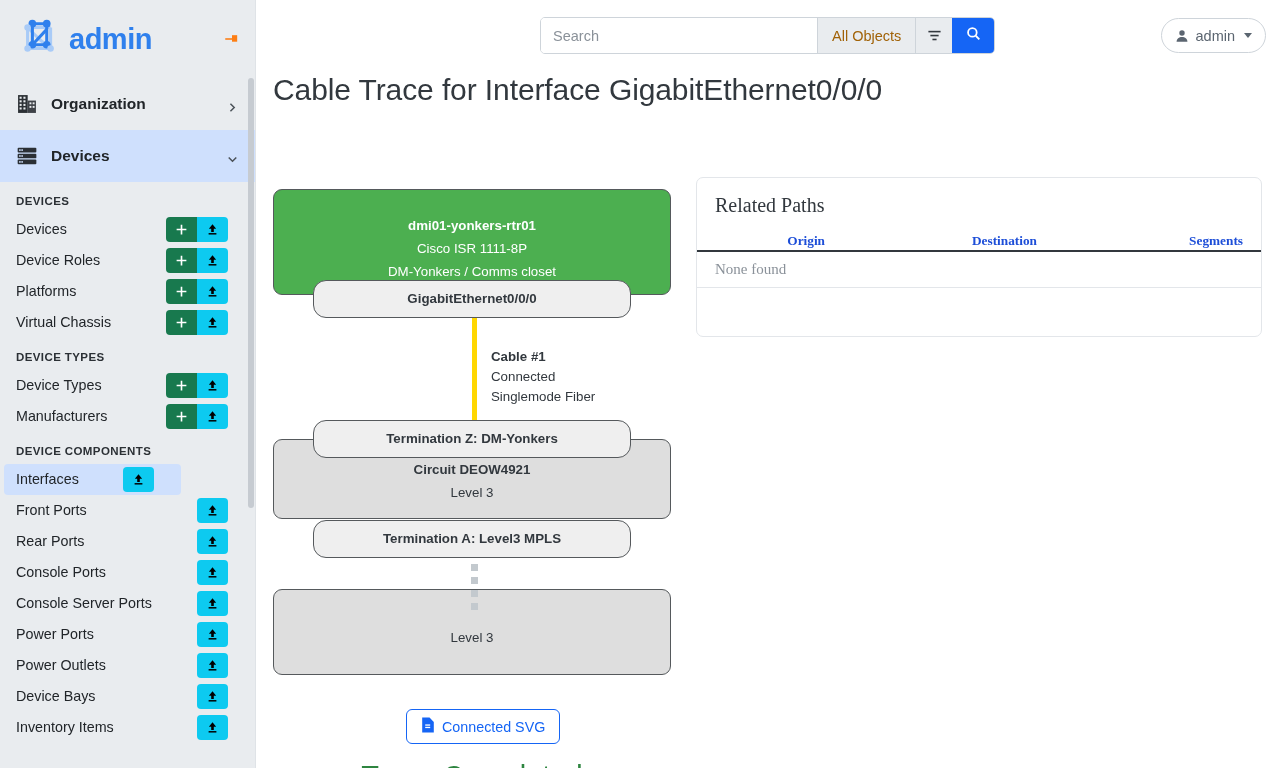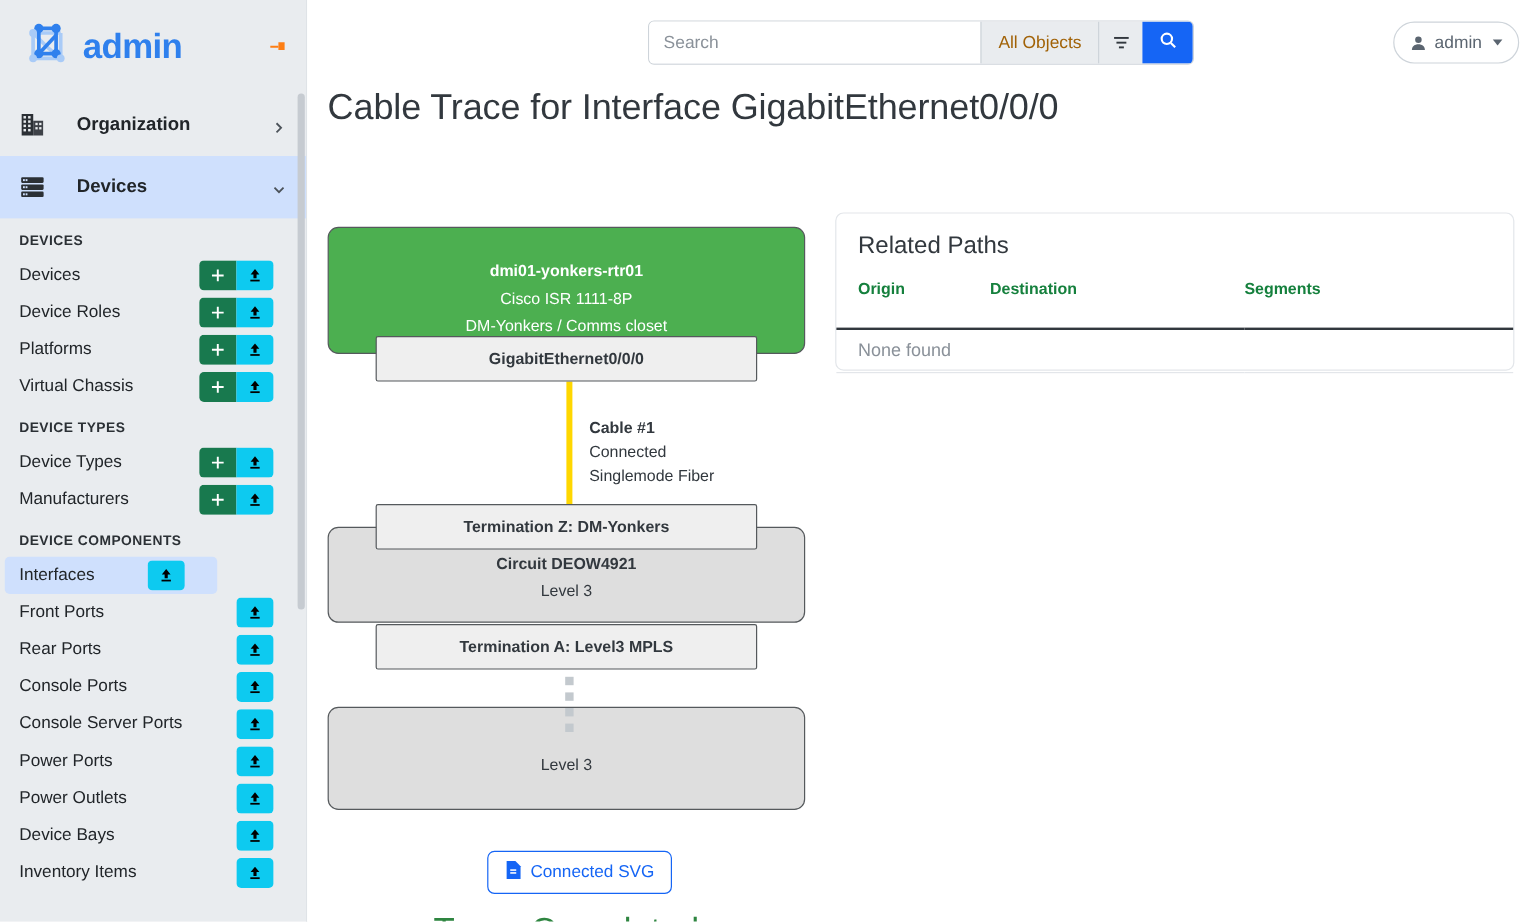--- a/index.html
+++ b/index.html
@@ -34,21 +34,21 @@
 
   .nav-group {
     display: flex; align-items: center;
     height: 52px; padding: 0 17px 0 16px;
     cursor: pointer;
   }
   .nav-group.active { background: #cfe0fd; }
   .nav-group .ng-icon { width: 22px; height: 22px; flex: 0 0 22px; color: #2b3035; }
   .nav-group .ng-label {
     font-size: 15.5px; font-weight: 700; color: #212529;
-    margin-left: 26px;
+    margin-left: 13px;
   }
   .nav-group .ng-chev { margin-left: auto; color: #4b5259; width: 11px; height: 11px; }
 
   .section-header {
     font-size: 11.5px; font-weight: 700; letter-spacing: 0.4px;
     color: #2b3035; padding: 13px 0 7px 16px; text-transform: uppercase;
   }
   .nav-row {
     display: flex; align-items: center;
     height: 31px; margin: 0 0 0 0; padding-left: 16px;
@@ -172,21 +172,21 @@
   .node-circuit {
     background: #dedede; color: #32383e; height: 80px;
     padding-top: 22px;
   }
   .node-provider {
     background: #dedede; color: #32383e; height: 86px;
     padding-top: 32px;
   }
   .termbox {
     position: absolute; left: 40px; width: 318px;
-    background: #efefef; border: 1px solid #55595c; border-radius: 2px;
+    background: #efefef; border: 1px solid #55595c; border-radius: 13px;
     height: 38px; line-height: 36px; text-align: center;
     font-size: 13.3px; font-weight: 700; color: #32383e;
     z-index: 3;
   }
   .cable-line {
     position: absolute; width: 5px; background: #ffd700;
     left: 199px; z-index: 1;
   }
   .cable-label {
     position: absolute; left: 218px;
@@ -209,33 +209,34 @@
   .dl-svg-btn svg { width: 14px; height: 16px; color: #1565f5; }
 
   .trace-status {
     position: absolute; left: 0; top: 571px; width: 398px;
     text-align: center; font-size: 29px; color: #2e8540; font-weight: 400;
   }
 
   
   .rp-card {
     position: absolute; left: 440px; top: 70px;
-    width: 566px; height: 132px;
+    width: 566px; height: 160px;
     background: #fff;
     border: 1px solid #e3e6ea;
     border-radius: 7px;
+    font-family: Liberation Serif, serif;
   }
   .rp-title {
     font-size: 20px; font-weight: 400; color: #32383e;
     padding: 16px 0 0 18px;
   }
   .rp-table { width: 100%; border-collapse: collapse; margin-top: 14px; }
   .rp-table th {
-    text-align: left; font-size: 13.3px; font-weight: 700; color: #15803d;
-    padding: 2px 0 25px 0; border-bottom: 2px solid #32383e;
+    text-align: right; font-size: 13.3px; font-weight: 700; color: #1d4ed8;
+    padding: 2px 0 1px 0; border-bottom: 2px solid #32383e;
   }
   .rp-table th:nth-child(1) { padding-left: 18px; width: 128px; }
   .rp-table th:nth-child(2) { width: 212px; }
   .rp-table th:nth-child(3) { padding-right: 18px; }
   .rp-table td {
     font-size: 15px; color: #8a9199;
     padding: 9px 0 9px 18px; border-bottom: 1px solid #e3e6ea;
   }
 </style>
 </head>

